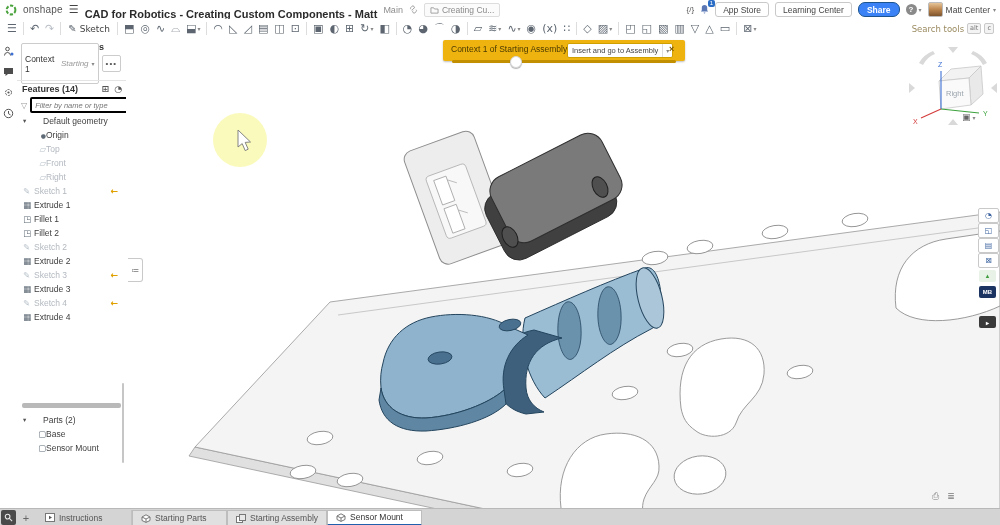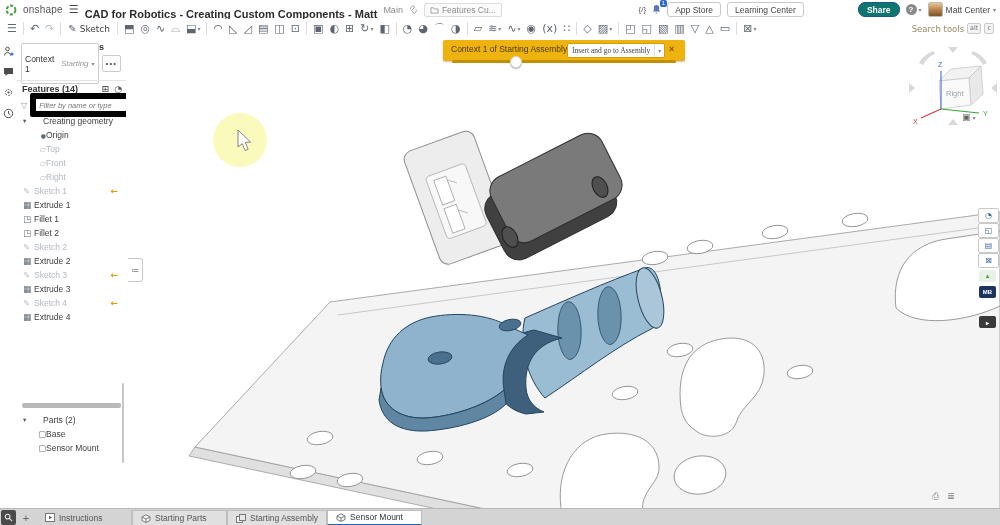--- a/index.html
+++ b/index.html
@@ -11,22 +11,22 @@
   #topbar{left:0;top:0;width:1000px;height:19px;background:#fff;border-bottom:1px solid #e4e4e4;
           display:flex;align-items:center;font-size:9px;}
   .tb-left{display:flex;align-items:center;gap:6px;padding-left:5px;}
   .logo-text{font-size:10px;color:#555;letter-spacing:.2px;}
   .doc-title{font-weight:bold;font-size:11px;color:#2b2b2b;white-space:nowrap;margin-top:8px;}
   .branch{color:#8d8d8d;font-size:9px;}
   .doc-tab{display:flex;align-items:center;gap:3px;border:1px solid #ddd;border-radius:2px;
            padding:1px 5px;color:#8a8a8a;font-size:8.5px;background:#fbfbfb;}
   .tb-right{margin-left:auto;display:flex;align-items:center;gap:6px;padding-right:4px;}
   .pill-btn{border:1px solid #c9c9c9;border-radius:3px;padding:1.5px 7px;font-size:8.5px;color:#444;background:#fff;}
-  .share-btn{background:#0f766e;color:#fff;border:1px solid #1c548f;border-radius:7px;
-             padding:1.5px 8px;font-size:8.5px;font-weight:bold;margin-left:48px;}
+  .share-btn{background:#3b82f6;color:#fff;border:1px solid #1c548f;border-radius:7px;
+             padding:1.5px 8px;font-size:8.5px;font-weight:bold;}
   .bell{position:relative;font-size:10px;color:#555;}
   .badge{position:absolute;top:-4px;right:-6px;background:#2b6cc4;color:#fff;font-size:6px;
          border-radius:2px;padding:0 2px;line-height:7px;}
   .help-circle{width:11px;height:11px;border-radius:50%;background:#8a8a8a;color:#fff;
                font-size:8px;font-weight:bold;display:flex;align-items:center;justify-content:center;}
   .avatar{width:13px;height:13px;border-radius:2px;background:linear-gradient(180deg,#e6c59a 0%,#c08a52 45%,#7e542c 100%);border:1px solid #bbb;}
   .caret{font-size:6px;color:#888;}
   
   #toolbar{left:0;top:19px;width:1000px;height:19px;background:#fff;border-bottom:1px solid #ddd;
            display:flex;align-items:center;padding-left:4px;font-family:"DejaVu Sans",sans-serif;}
@@ -48,21 +48,21 @@
   #ctx-row{left:4px;top:17px;width:100px;height:17px;display:flex;align-items:center;}
   #ctx-box{display:flex;align-items:center;gap:3px;border:1px solid #ccc;border-radius:2px;height:15px;padding:12px 3px;background:#fff;}
   #ctx-hint{font-style:italic;color:#999;font-size:8px;}
   #ctx-more{margin-left:3px;border:1px solid #ccc;border-radius:2px;height:15px;padding:0 3px;
             display:flex;align-items:center;color:#555;letter-spacing:1px;font-size:8px;}
   .hdiv{left:0;top:42px;width:109px;height:1px;background:#e4e4e4;}
   #features-h{left:5px;top:46px;display:flex;align-items:center;width:100px;}
   #features-h .hicons{margin-left:auto;display:flex;gap:5px;color:#555;font-size:9px;font-family:"DejaVu Sans",sans-serif;}
   #filter-row{left:4px;top:60px;width:101px;height:14px;display:flex;align-items:center;gap:3px;}
   .funnel{color:#999;font-size:8px;font-family:"DejaVu Sans",sans-serif;}
-  #filter-input{flex:1;border:6px solid #000000;border-radius:2px;height:12px;font-size:7.5px;
+  #filter-input{flex:1;border:2px solid #000000;border-radius:2px;height:12px;font-size:7.5px;
                 font-style:italic;color:#aaa;padding:0 3px;font-family:"Liberation Sans",sans-serif;outline:none;}
   #tree{left:0;top:76px;width:109px;}
   .trow{display:flex;align-items:center;height:14px;padding-left:6px;color:#3e3e3e;white-space:nowrap;}
   .trow .ic{width:11px;font-size:8.5px;color:#5f6b76;font-family:"DejaVu Sans",sans-serif;flex:none;}
   .trow.child{padding-left:18px;text-align:right;}
   .trow.dim{color:#b3b9c0;}
   .trow.dim .ic{color:#b9c3cc;}
   .trow .chev{font-size:6.5px;color:#555;width:9px;}
   .ctx-mark{margin-left:auto;margin-right:8px;color:#dfa100;font-weight:bold;font-size:9px;font-family:"DejaVu Sans",sans-serif;}
   #rollback{left:5px;top:365px;width:99px;height:5px;background:#b9b9b9;border-radius:2px;}
@@ -73,21 +73,21 @@
   #viewport{left:126px;top:38px;width:874px;height:470px;background:#fff;overflow:hidden;}
   #collapse-handle{left:2px;top:220px;width:14px;height:22px;background:#fff;border:1px solid #c9c9c9;
                    border-left:none;border-radius:0 3px 3px 0;display:flex;align-items:center;justify-content:center;
                    font-size:8px;color:#777;font-family:"DejaVu Sans",sans-serif;}
   
   #banner{left:317px;top:2px;width:242px;height:21px;background:#efb310;border-radius:2px;
           box-shadow:0 1px 2px rgba(0,0,0,.25);font-size:8.5px;}
   #banner-text{left:8px;top:4px;color:#4a3a00;}
   #banner-btn{left:124px;top:3px;height:13px;background:#fff;border:1px solid #d0a000;border-radius:2px;
               display:flex;align-items:center;font-size:7.5px;color:#444;}
-  #banner-btn .lbl{padding:0 4px;font-family:Liberation Serif, serif;}
+  #banner-btn .lbl{padding:0 4px;}
   #banner-btn .dd{border-left:1px solid #ddd;padding:0 3px;height:100%;display:flex;align-items:center;}
   #banner-close{left:226px;top:4px;color:#7a5500;font-size:9px;font-weight:bold;}
   #banner-track{left:9px;top:20px;width:224px;height:3px;background:#c28f00;border-radius:2px;}
   #banner-handle{left:68px;top:16px;width:10px;height:10px;border-radius:50%;background:#fff;
                  border:1px solid #d8d8d8;box-shadow:0 1px 1px rgba(0,0,0,.3);}
   
   #viewcube{left:779px;top:7px;width:96px;height:84px;}
   #view-menu{left:836px;top:74px;display:flex;align-items:center;gap:2px;color:#666;
              font-size:9px;font-family:"DejaVu Sans",sans-serif;}
   
@@ -124,21 +124,21 @@
       <span style="font-size:11px;color:#444;">☰</span>
       <span class="doc-title">CAD for Robotics - Creating Custom Components - Matt</span>
       <span class="branch">Main</span>
       <svg width="9" height="9" viewBox="0 0 10 10">
         <path d="M3 6 L6 3 M2.2 4.8 a1.6 1.6 0 0 1 0-2.3 l1-1 a1.6 1.6 0 0 1 2.3 2.3 M7.8 5.2 a1.6 1.6 0 0 1 0 2.3 l-1 1 a1.6 1.6 0 0 1-2.3-2.3" fill="none" stroke="#999" stroke-width="1"></path>
       </svg>
       <div class="doc-tab">
         <svg width="9" height="8" viewBox="0 0 10 9">
           <path d="M1 2 h3 l1 1.4 h4 v4.6 h-8 z" fill="none" stroke="#999" stroke-width="1"></path>
         </svg>
-        <span>Features Cu...</span>
+        <span>Creating Cu...</span>
       </div>
     </div>
     <div class="tb-right">
       <span style="font-size:8px;color:#555;">{/}</span>
       <span class="bell">
         <svg width="9" height="10" viewBox="0 0 10 11">
             <path d="M5 1 a3 3 0 0 1 3 3 v3 l1 1.4 h-8 l1-1.4 v-3 a3 3 0 0 1 3-3 z M4 9.4 a1 1 0 0 0 2 0" fill="#5b78b5" stroke="none"></path>
           </svg>
         <span class="badge">1</span>
       </span>
@@ -257,21 +257,21 @@
       </span>
     </div>
     <div class="abs" id="filter-row">
       <span class="funnel">▽</span>
       <input id="filter-input" placeholder="Filter by name or type" style="">
     </div>
     <div class="abs" id="tree">
         <div class="trow">
           <span class="chev">▾</span>
           <span class="ic"></span>
-          <span>Creating geometry</span>
+          <span>Default geometry</span>
         </div>
         <div class="trow child">
           <span class="ic" style="font-size: 6px;">●</span>
           <span>Origin</span>
         </div>
         <div class="trow child dim">
           <span class="ic">▱</span>
           <span>Top</span>
         </div>
         <div class="trow child dim">

